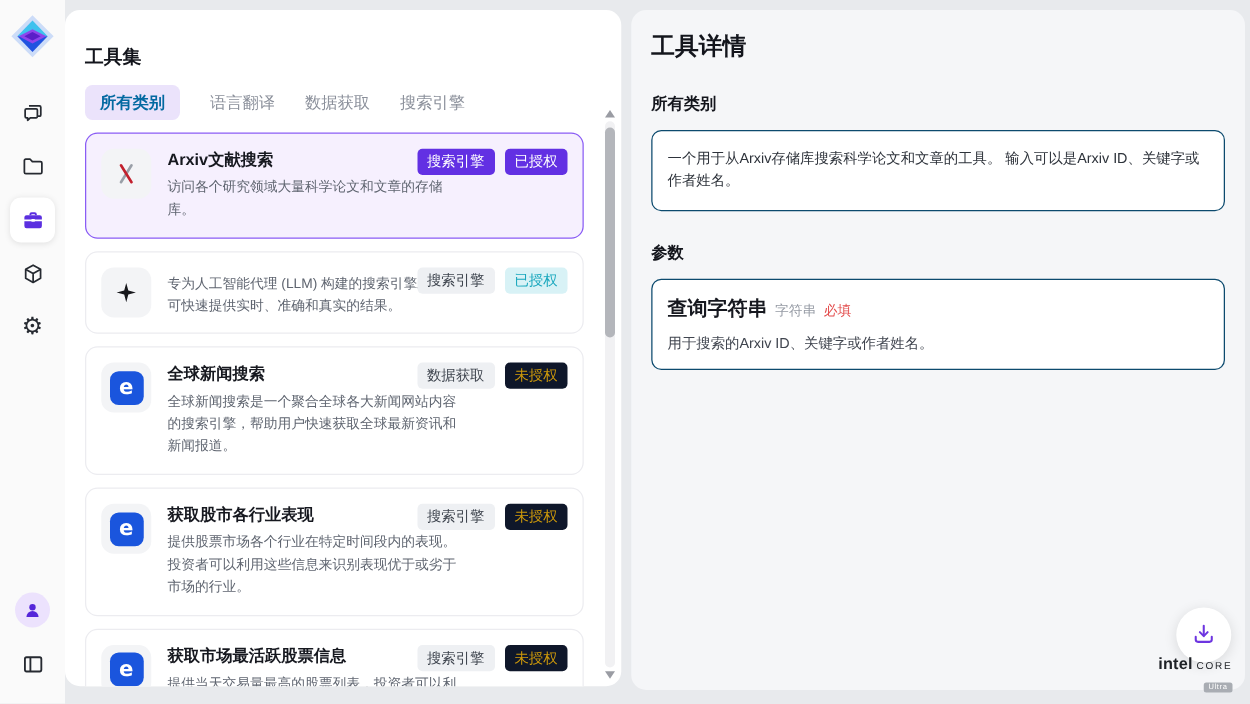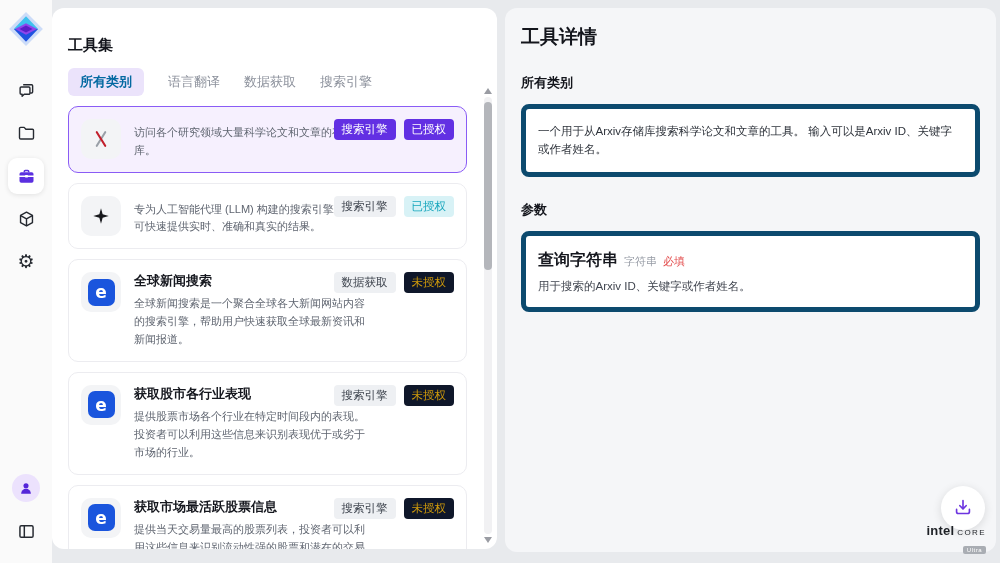--- a/index.html
+++ b/index.html
@@ -39,21 +39,21 @@
   .scrollbar{position:absolute;top:80px;bottom:6px;right:4px;width:10px}
   .sb-track{position:absolute;top:9px;bottom:9px;left:1px;width:8px;background:#f1f1f3;border-radius:4px}
   .sb-up{position:absolute;top:0;left:1px;width:0;height:0;border-left:4px solid transparent;border-right:4px solid transparent;border-bottom:6px solid #9a9ca3;cursor:pointer}
   .sb-down{position:absolute;bottom:0;left:1px;width:0;height:0;border-left:4px solid transparent;border-right:4px solid transparent;border-top:6px solid #9a9ca3;cursor:pointer}
   .sb-thumb{position:absolute;top:14px;left:1px;width:8px;height:168px;background:#b4b6bb;border-radius:4px;cursor:pointer}
 
   
   .detail-panel{position:absolute;left:505px;right:4px;top:8px;bottom:11px;background:#f5f6f8;border-radius:12px;padding:16px;box-sizing:border-box}
   .detail-title{font-size:19px;font-weight:bold;color:#13151c}
   .section-heading{font-size:13px;font-weight:bold;color:#13151c;margin-top:24px}
-  .white-box{background:#fff;border:5px solid #0c4a6e;border-radius:8px;padding:13px 12px;margin-top:12px}
+  .white-box{background:#fff;border:1px solid #0c4a6e;border-radius:8px;padding:13px 12px;margin-top:12px}
   .intro-text{font-size:11.5px;color:#2e333b;line-height:1.6}
   .param-row{line-height:1.4}
   .param-name{font-size:16px;font-weight:bold;color:#16181f}
   .param-type{font-size:11px;color:#959aa4;margin-left:6px}
   .param-required{font-size:11px;color:#e34d4d;margin-left:6px}
   .param-desc{font-size:11.5px;color:#40454f;margin-top:8px}
 
   
   .fab{position:absolute;right:15px;bottom:33px;width:44px;height:44px;border-radius:50%;background:#fff;box-shadow:0 2px 10px rgba(0,0,0,.12);display:flex;align-items:center;justify-content:center;cursor:pointer}
   .brand{position:absolute;right:14px;bottom:7px;text-align:right;color:#1e2126}
@@ -140,20 +140,21 @@
     </div>
   <div class="cards" id="cards">
       <div class="card selected">
         <div class="tool-icon">
           <svg viewBox="0 0 24 24" width="22" height="22" stroke-linecap="round">
             <line x1="16.6" y1="4.6" x2="7.4" y2="19.4" stroke="#9aa0a8" stroke-width="2.3"></line>
             <line x1="7.4" y1="4.6" x2="16.6" y2="19.4" stroke="#c2202d" stroke-width="2.3"></line>
           </svg>
         </div>
         <div>
+          <div class="card-title">Arxiv文献搜索</div>
           <div class="card-desc">访问各个研究领域大量科学论文和文章的存储库。</div>
         </div>
         <div class="card-badges">
           <span class="badge purple">搜索引擎</span>
           <span class="badge purple">已授权</span>
         </div>
       </div>
       <div class="card">
         <div class="tool-icon">
           <svg viewBox="0 0 24 24" width="22" height="22">

